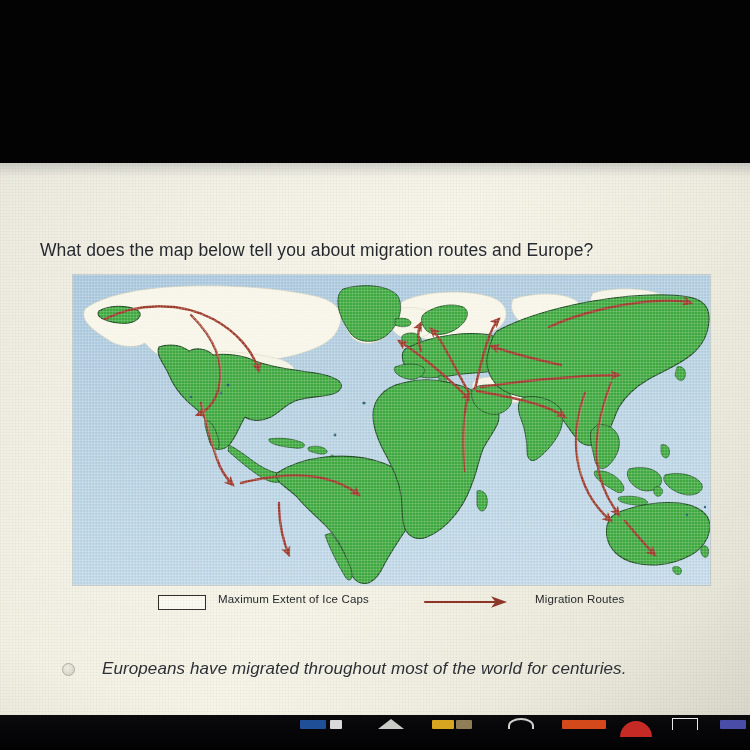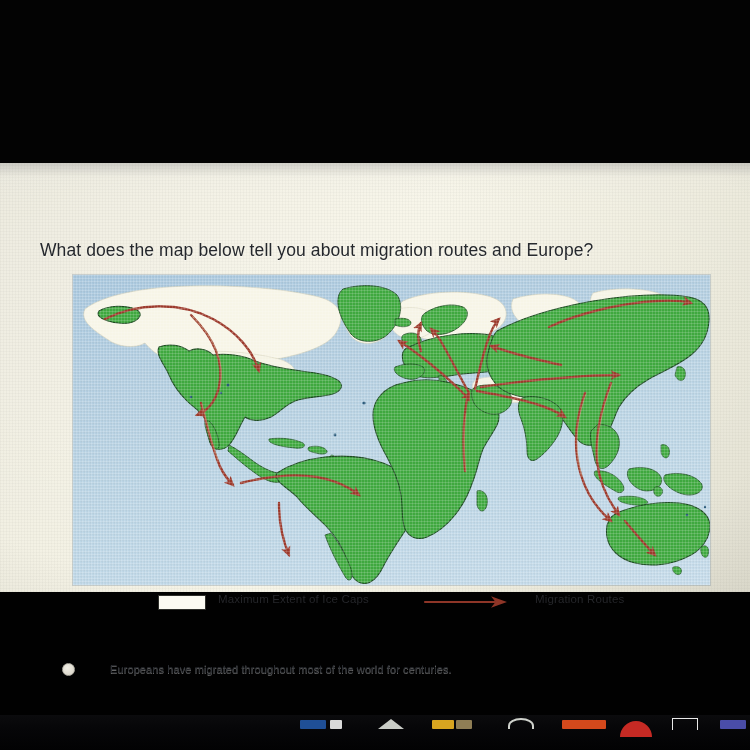--- a/index.html
+++ b/index.html
@@ -12,21 +12,21 @@
   #screen { position: relative; width: 750px; height: 750px; background: #010101; }
 
   
   #top-bar {
     position: absolute; left: 0; top: 0; width: 750px; height: 163px;
     background: #030303;
   }
 
   
   #page {
-    position: absolute; left: 0; top: 163px; width: 750px; height: 429px;
+    position: absolute; left: 0; top: 163px; width: 750px; height: 552px;
     background:
       linear-gradient(180deg, rgba(175,175,172,0.55) 0px, rgba(233,232,226,0.15) 14px, rgba(0,0,0,0) 40px),
       linear-gradient(115deg, #eceade 0%, #f3f1e4 22%, #f7f5e8 48%, #efeddf 74%, #e4e2d4 100%);
   }
   
   #page::after {
     content: ""; position: absolute; inset: 0; pointer-events: none;
     background-image:
       repeating-linear-gradient(0deg, rgba(120,120,110,0.055) 0px, rgba(120,120,110,0.055) 1px, rgba(255,255,255,0) 1px, rgba(255,255,255,0) 3px),
       repeating-linear-gradient(90deg, rgba(120,120,110,0.05) 0px, rgba(120,120,110,0.05) 1px, rgba(255,255,255,0) 1px, rgba(255,255,255,0) 3px);
@@ -82,24 +82,25 @@
   #option-row {
     position: absolute; left: 62px; top: 494px; width: 660px; height: 28px;
   }
   #option-row .radio {
     position: absolute; left: 0; top: 6px; width: 13px; height: 13px;
     border-radius: 50%;
     border: 1.6px solid #b0aea4;
     background: radial-gradient(circle at 40% 35%, #f1efe5 0%, #ddd9cd 70%, #cdc9bd 100%);
   }
   #option-row .opt-text {
-    position: absolute; left: 48px; top: 0;
-    font-size: 11px; line-height: 24px; color: #2a2d32;
+    position: absolute; left: 40px; top: 0;
+    font-size: 17px; line-height: 24px; color: #2a2d32;
     letter-spacing: .1px; white-space: nowrap;
     text-shadow: 0 1px 0 rgba(255,255,255,.4);
+    font-style: italic;
   }
 
   
   #taskbar {
     position: absolute; left: 0; top: 715px; width: 750px; height: 35px;
     background: linear-gradient(180deg, #0b0b0d 0%, #060608 40%, #020203 100%);
   }
   #taskbar .tb-icons {
     position: absolute; left: 0; top: 0; width: 750px; height: 35px;
   }

